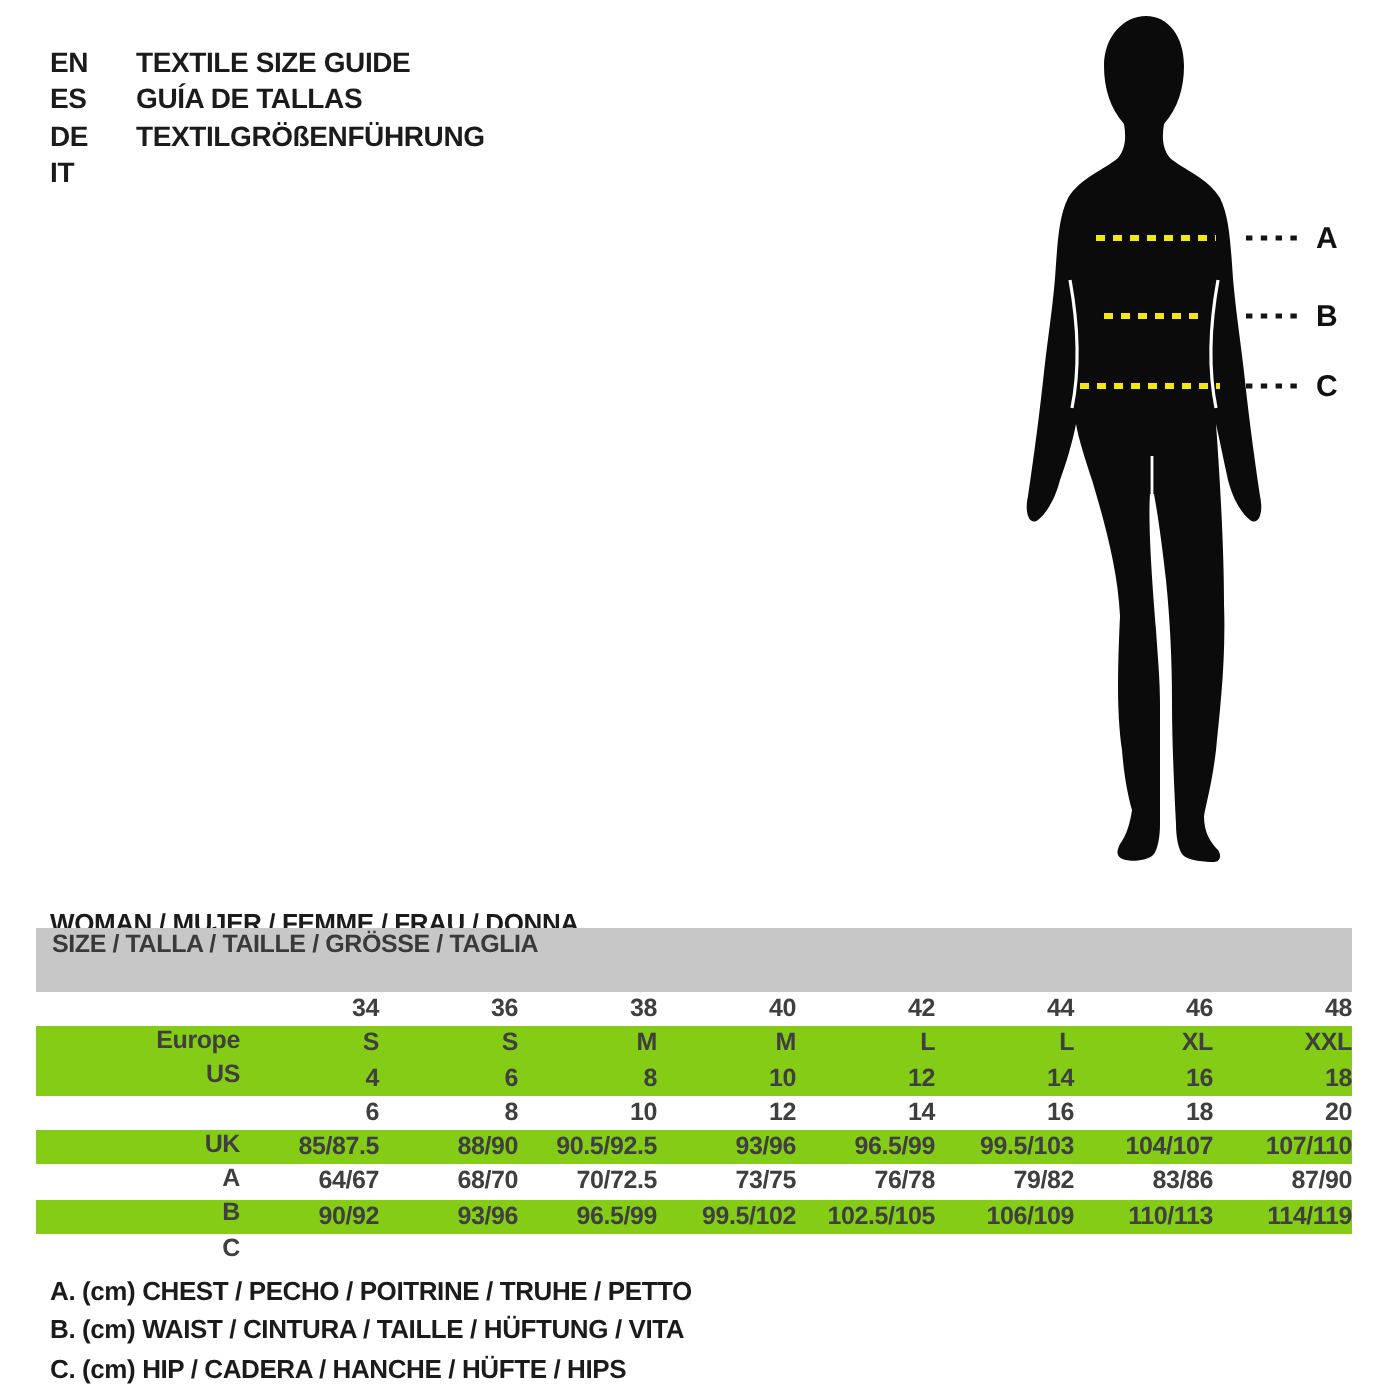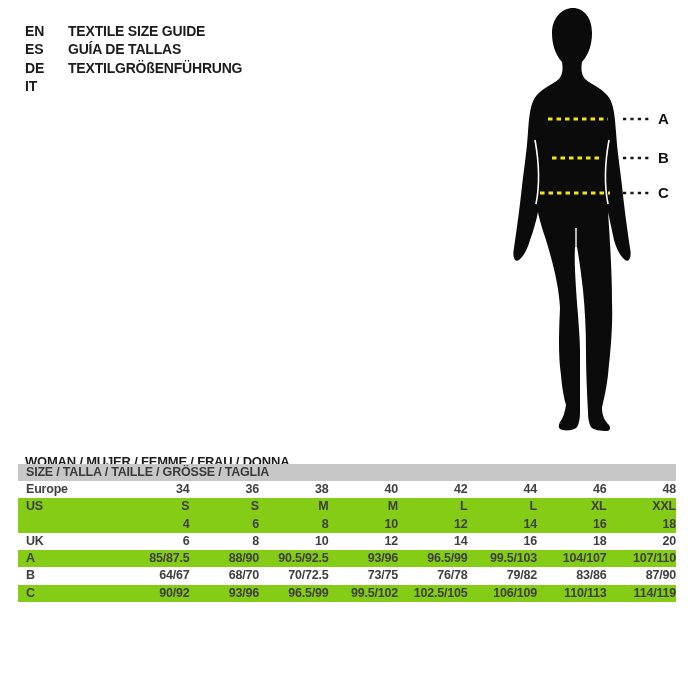--- a/index.html
+++ b/index.html
@@ -31,32 +31,32 @@
   .table-title{
     position:absolute;left:25px;top:454px;
     font-size:13px;font-weight:bold;color:#1b1b1b;letter-spacing:-0.2px;
     white-space:nowrap;
   }
   .size-table{
     position:absolute;left:18px;top:464px;width:658px;
     font-size:12.5px;font-weight:bold;color:#3f3f3f;letter-spacing:-0.2px;
   }
   .t-header{
-    height:17px;line-height:17px;
+    height:32px;line-height:17px;
     background:#c7c7c7;color:#3a3a3a;
     padding-left:8px;
   }
   .t-row{
     display:grid;
     grid-template-columns:102px repeat(8,1fr);
     height:17.3px;line-height:17.3px;
     background:#ffffff;
   }
   .t-row.shade{background:#84cc16;}
-  .t-label{padding-left:8px;text-align:left;}
+  .t-label{padding-left:8px;text-align:right;margin-top:16px;}
   .t-cell{text-align:right;}
   
   .legend{
     position:absolute;left:25px;top:636px;
     color:#1b1b1b;
   }
   .legend-line{
     height:19.4px;line-height:19.4px;
     font-size:13px;font-weight:bold;letter-spacing:-0.2px;
     white-space:nowrap;
@@ -231,14 +231,19 @@
       <span class="t-cell">93/96</span>
       <span class="t-cell">96.5/99</span>
       <span class="t-cell">99.5/102</span>
       <span class="t-cell">102.5/105</span>
       <span class="t-cell">106/109</span>
       <span class="t-cell">110/113</span>
       <span class="t-cell">114/119</span>
     </div>
   </div>
 
+  <div class="legend">
+    <div class="legend-line">A. (cm) CHEST / PECHO / POITRINE / TRUHE / PETTO</div>
+    <div class="legend-line">B. (cm) WAIST / CINTURA / TAILLE / HÜFTUNG / VITA</div>
+    <div class="legend-line">C. (cm) HIP / CADERA / HANCHE / HÜFTE / HIPS</div>
+  </div>
 
 </div>
 
 </body></html>

